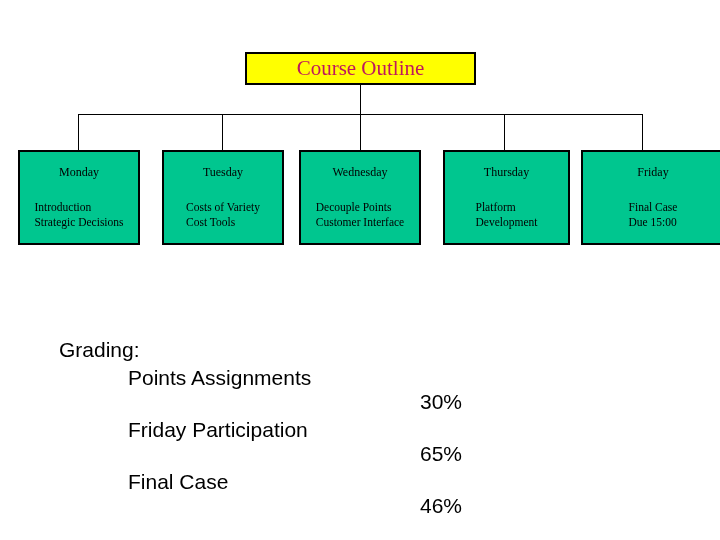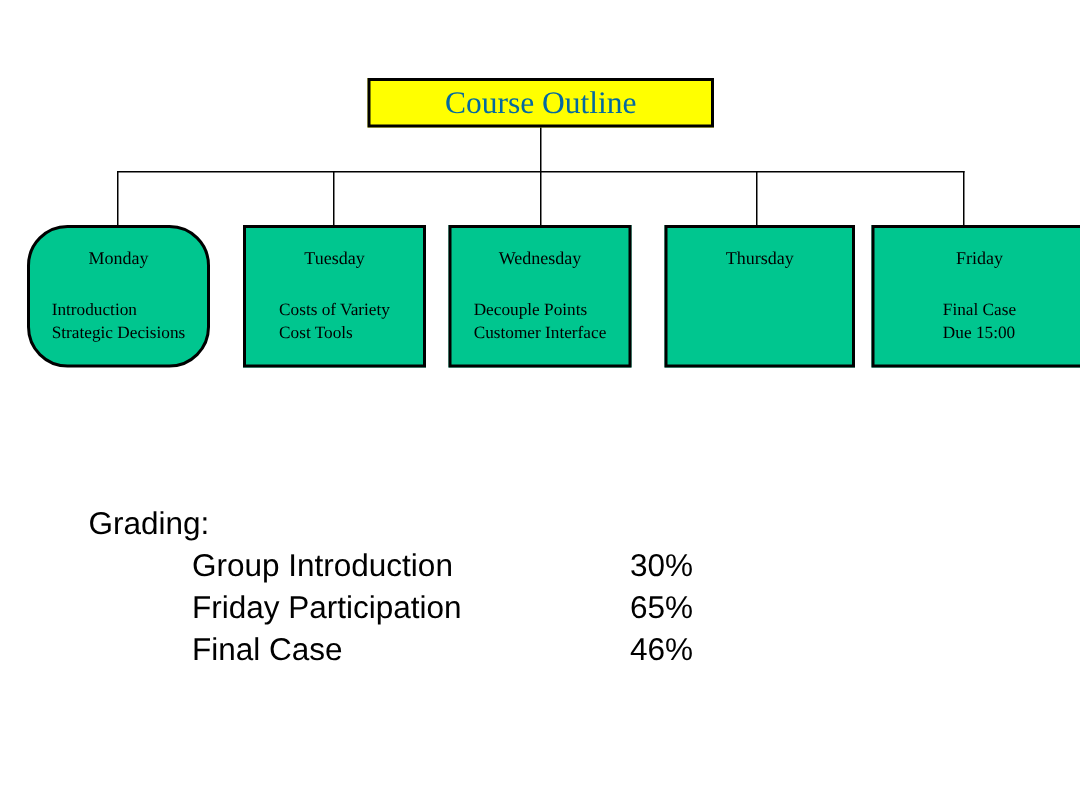--- a/index.html
+++ b/index.html
@@ -30,21 +30,21 @@
     background: #ffff00;
     border: 2px solid #000000;
     box-sizing: border-box;
     display: flex;
     align-items: center;
     justify-content: center;
   }
   .title-box .title-text {
     font-family: "Liberation Serif", serif;
     font-size: 21px;
-    color: #0369a1;
+    color: #be185d;
     line-height: 1;
     white-space: nowrap;
   }
 
   
   .conn {
     position: absolute;
     background: #000000;
   }
   .conn-v {
@@ -104,20 +104,21 @@
     display: flex;
     font-size: 21px;
     line-height: 28px;
   }
   .grading-row .g-label {
     width: 292px;
     white-space: nowrap;
   }
   .grading-row .g-value {
     white-space: nowrap;
+    margin-top: 24px;
   }
 </style>
 </head>
 <body>
 
 <div id="slide">
 
   <div class="title-box">
     <span class="title-text">Course Outline</span>
   </div>
@@ -125,53 +126,55 @@
   <div class="conn conn-v" style="left:360px; top:85px; height:29px;"></div>
 
   <div class="conn conn-h" style="left:78px; top:114px; width:565px;"></div>
 
   <div class="conn conn-v" style="left:78px; top:114px; height:36px;"></div>
   <div class="conn conn-v" style="left:222px; top:114px; height:36px;"></div>
   <div class="conn conn-v" style="left:360px; top:114px; height:36px;"></div>
   <div class="conn conn-v" style="left:504px; top:114px; height:36px;"></div>
   <div class="conn conn-v" style="left:642px; top:114px; height:36px;"></div>
 
-  <div class="day-box" style="left:18px; width:122px;border-radius:27px;">
+  <div class="day-box" style="left:18px; width:122px;">
     <span class="day-name">Monday</span>
     <span class="day-body">Introduction
 Strategic Decisions</span>
   </div>
 
   <div class="day-box" style="left:162px; width:122px;">
     <span class="day-name">Tuesday</span>
     <span class="day-body">Costs of Variety
 Cost Tools</span>
   </div>
 
   <div class="day-box" style="left:299px; width:122px;">
     <span class="day-name">Wednesday</span>
     <span class="day-body">Decouple Points
 Customer Interface</span>
   </div>
 
   <div class="day-box" style="left:443px; width:127px;">
     <span class="day-name">Thursday</span>
+    <span class="day-body">Platform
+Development</span>
   </div>
 
   <div class="day-box" style="left:581px; width:144px;">
     <span class="day-name">Friday</span>
     <span class="day-body">Final Case
 Due 15:00</span>
   </div>
 
   <div class="grading">
     <div class="grading-heading">Grading:</div>
     <div class="grading-rows">
       <div class="grading-row">
-        <span class="g-label">Group Introduction</span>
+        <span class="g-label">Points Assignments</span>
         <span class="g-value">30%</span>
       </div>
       <div class="grading-row">
         <span class="g-label">Friday Participation</span>
         <span class="g-value">65%</span>
       </div>
       <div class="grading-row">
         <span class="g-label">Final Case</span>
         <span class="g-value">46%</span>
       </div>

